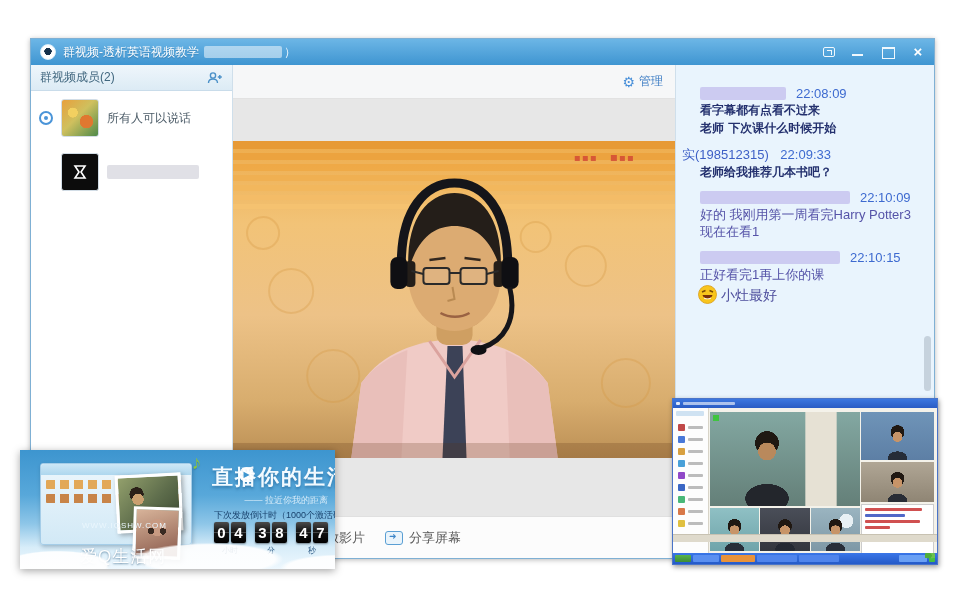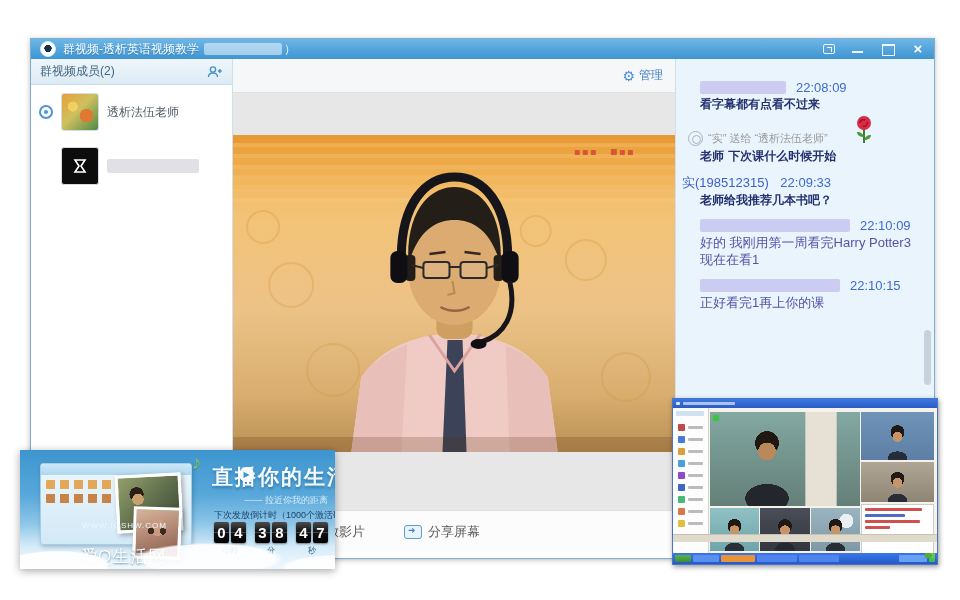--- a/index.html
+++ b/index.html
@@ -2,21 +2,21 @@
 <html><head>
 <meta charset="utf-8">
 <style>
   * { box-sizing: border-box; margin: 0; padding: 0; }
   body { background:#fff; font-family:"Liberation Sans","DejaVu Sans",sans-serif; }
   .stage { position:relative; width:960px; height:600px; background:#fff; overflow:hidden; }
 
   
   .qq-window { position:absolute; left:30px; top:38px; width:905px; height:521px;
     border:1px solid #7fb0d4; background:#fff; box-shadow:0 1px 5px rgba(0,0,0,.28); }
-  .titlebar { height:20px; background:linear-gradient(180deg,#6cb6e6,#3f95d1);
+  .titlebar { height:26px; background:linear-gradient(180deg,#6cb6e6,#3f95d1);
     display:flex; align-items:center; padding:0 9px; }
   .app-logo { width:16px; height:16px; border-radius:50%; background:radial-gradient(circle at 50% 45%, #16324c 34%, #fff 36%);
     border:1px solid #d9eefb; flex:0 0 auto; }
   .win-title { color:#fff; font-size:12px; margin-left:7px; white-space:nowrap; text-shadow:0 1px 1px rgba(0,60,110,.35); }
   .title-blur { width:78px; height:12px; background:rgba(255,255,255,.5); border-radius:2px; margin-left:5px; }
   .win-suffix { color:#eaf5fc; font-size:12px; margin-left:2px; }
   .win-controls { margin-left:auto; display:flex; align-items:center; gap:16px; }
   .wc { width:14px; height:12px; position:relative; cursor:pointer; }
   .wc-pop { width:12px; height:10px; border:1px solid #f0f8fd; border-radius:2px; }
   .wc-pop::after { content:""; position:absolute; left:3px; top:2px; width:4px; height:4px; border-top:1px solid #f0f8fd; border-right:1px solid #f0f8fd; }
@@ -51,21 +51,21 @@
   .manage-btn { margin-left:auto; display:flex; align-items:center; gap:4px; color:#3f7ec4; cursor:pointer; }
   .gear { color:#4a90d9; font-size:14px; line-height:1; }
   .video-stage { flex:1; position:relative; background:#e7e7e7; }
   .video { position:absolute; left:0; top:42px; width:100%; height:317px; overflow:hidden;
     background:linear-gradient(180deg,#eeac4c 0%,#f2c377 26%,#edc287 55%,#d8ad6e 82%,#bb8f55 100%); }
   .video svg { display:block; width:100%; height:100%; }
 
   .toolbar { height:42px; background:#fcfcfc; border-top:1px solid #e0e0e0; display:flex; align-items:center; font-size:13px; color:#5a5a5a; }
   .tb-btn { display:flex; align-items:center; gap:6px; cursor:pointer; }
   .tb-play { margin-left:58px; }
-  .tb-share { margin-left:39px;justify-content:space-between; }
+  .tb-share { margin-left:20px;justify-content:space-between; }
   .tb-icon { width:18px; height:14px; border:1px solid #5a9fd4; border-radius:3px; position:relative; background:#eaf4fb; }
   .tb-icon::after { content:"➜"; position:absolute; left:3px; top:-1px; font-size:9px; color:#3f87c9; }
   .film-icon { width:16px; height:13px; border:1px solid #5a9fd4; border-radius:2px; background:
      repeating-linear-gradient(90deg,#9cc6e6 0 2px,#eaf4fb 2px 5px); }
   .leave-btn { margin-left:auto; margin-right:10px; width:78px; height:30px; border-radius:3px;
     background:linear-gradient(#f4717d,#eb4f5e); box-shadow:inset 0 1px 0 rgba(255,255,255,.35), 0 1px 2px rgba(0,0,0,.2);
     color:#fff; font-size:14px; display:flex; align-items:center; justify-content:center; gap:6px; cursor:pointer; }
   .cam-icon { width:15px; height:15px; border:2px solid #fff; border-radius:50%; position:relative; }
   .cam-icon::before { content:""; position:absolute; left:3px; top:3px; width:5px; height:5px; background:#fff; border-radius:50%; }
   .cam-icon::after { content:""; position:absolute; left:2px; bottom:-4px; width:7px; height:2px; background:#fff; }
@@ -215,21 +215,21 @@
             <svg width="16" height="14" viewBox="0 0 16 14">
               <circle cx="6" cy="4.5" r="2.6" fill="none" stroke="#4a90c8" stroke-width="1.4"></circle>
               <path d="M1.5 12 C1.5 9 4 8 6 8 C8 8 10.5 9 10.5 12" fill="none" stroke="#4a90c8" stroke-width="1.4"></path>
               <path d="M12.8 4 v4 M10.8 6 h4" stroke="#4a90c8" stroke-width="1.4"></path>
             </svg>
           </span>
         </div>
         <div class="member-row">
           <span class="stage-badge"></span>
           <span class="avatar avatar-1"></span>
-          <span class="member-name">透析法伍老师</span>
+          <span class="member-name">所有人可以说话</span>
         </div>
         <div class="member-row">
           <span class="badge-space"></span>
           <span class="avatar avatar-2">
             <svg width="18" height="18" viewBox="0 0 18 18">
               <path d="M4 3 h10 l-4 6 4 6 h-10 l4 -6 z" fill="none" stroke="#fff" stroke-width="1.6"></path>
             </svg>
           </span>
           <span class="name-blur"></span>
         </div>
@@ -315,33 +315,20 @@
         </div>
       </div>
 
       <div class="chat">
         <div class="head">
             <span class="blur-name bw1"></span>
           <span class="time">22:08:09</span>
           </div>
         <div class="msg callig">看字幕都有点看不过来</div>
 
-        <div class="gift-row">
-          <span class="gift-icon"></span>
-          <span>“实” 送给 “透析法伍老师”</span>
-          <span class="rose">
-            <svg width="24" height="30" viewBox="0 0 24 30">
-              <path d="M12 14 L12 28" stroke="#3f7d2e" stroke-width="2"></path>
-              <path d="M12 22 C8 22 5 20 5 17 C9 17 11 19 12 22 Z" fill="#4f9a38"></path>
-              <path d="M12 25 C16 25 19 23 19 20 C15 20 13 22 12 25 Z" fill="#4f9a38"></path>
-              <circle cx="12" cy="8" r="7" fill="#d92c44"></circle>
-              <path d="M8 8 C8 5 11 4 13 5 M15 7 C16 9 14 12 11 11" stroke="#971127" stroke-width="1.4" fill="none"></path>
-            </svg>
-          </span>
-        </div>
 
         <div class="msg callig">老师 下次课什么时候开始</div>
 
         <div class="name-line">
           <span>实(198512315)</span>
           <span class="time">22:09:33</span>
         </div>
         <div class="msg callig">老师给我推荐几本书吧？</div>
 
         <div class="head">
@@ -349,20 +336,31 @@
           <span class="time">22:10:09</span>
           </div>
         <div class="msg norm">好的 我刚用第一周看完Harry Potter3 现在在看1</div>
 
         <div class="head">
             <span class="blur-name bw4"></span>
           <span class="time">22:10:15</span>
           </div>
         <div class="msg norm">正好看完1再上你的课</div>
 
+        <div class="emoji-row">
+          <span>
+            <svg width="19" height="19" viewBox="0 0 19 19">
+              <circle cx="9.5" cy="9.5" r="9" fill="#f8c51c" stroke="#d99a10" stroke-width="0.8"></circle>
+              <path d="M4 7 L7.5 5.5 M15 7 L11.5 5.5" stroke="#7a4a08" stroke-width="1.5" fill="none"></path>
+              <path d="M4.5 10 C6 15 13 15 14.5 10 Z" fill="#7a3008"></path>
+              <path d="M6 12.6 C8 13.8 11 13.8 13 12.6 L13 13.4 C11 14.6 8 14.6 6 13.4 Z" fill="#fff"></path>
+            </svg>
+          </span>
+          <span>小灶最好</span>
+        </div>
 
         <span class="chat-scroll"></span>
       </div>
     </div>
   </div>
 
   <div class="banner">
     <div class="b-qqwin">
       <span class="b-row b-row1"></span>
       <span class="b-row b-row2"></span>

